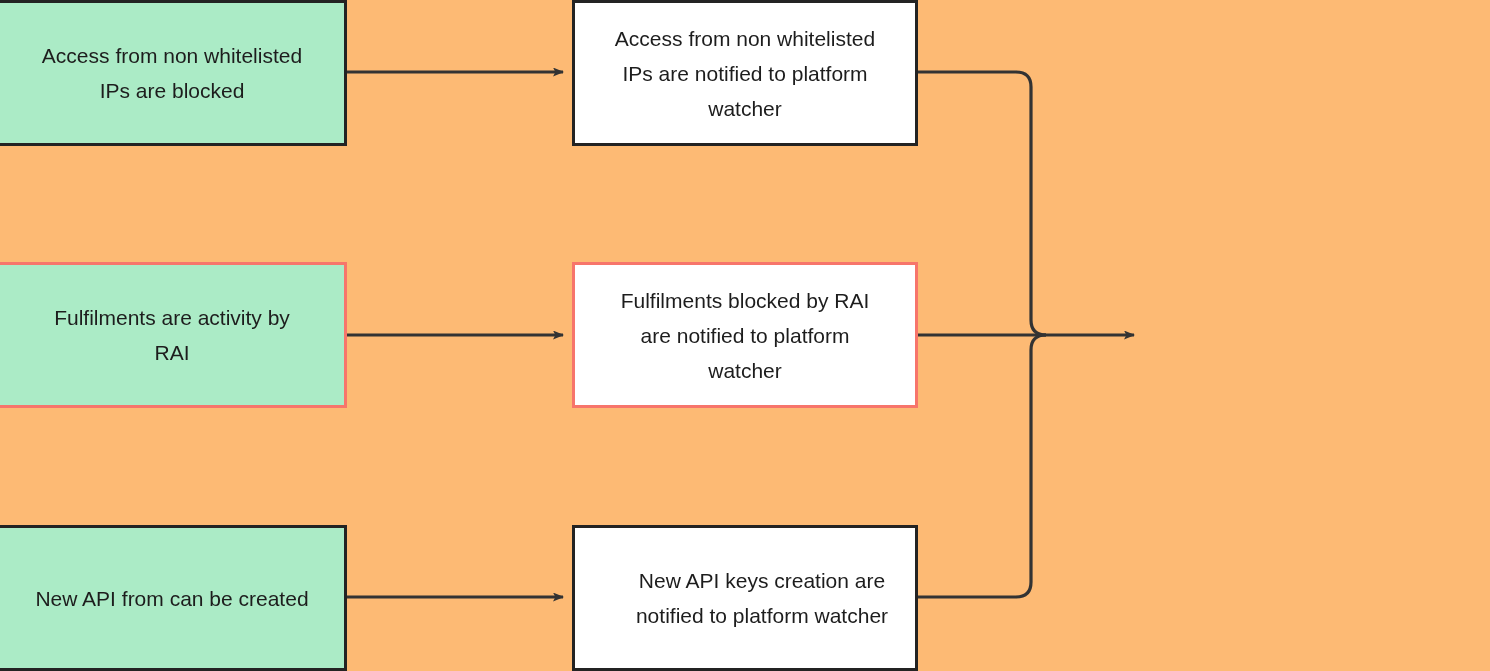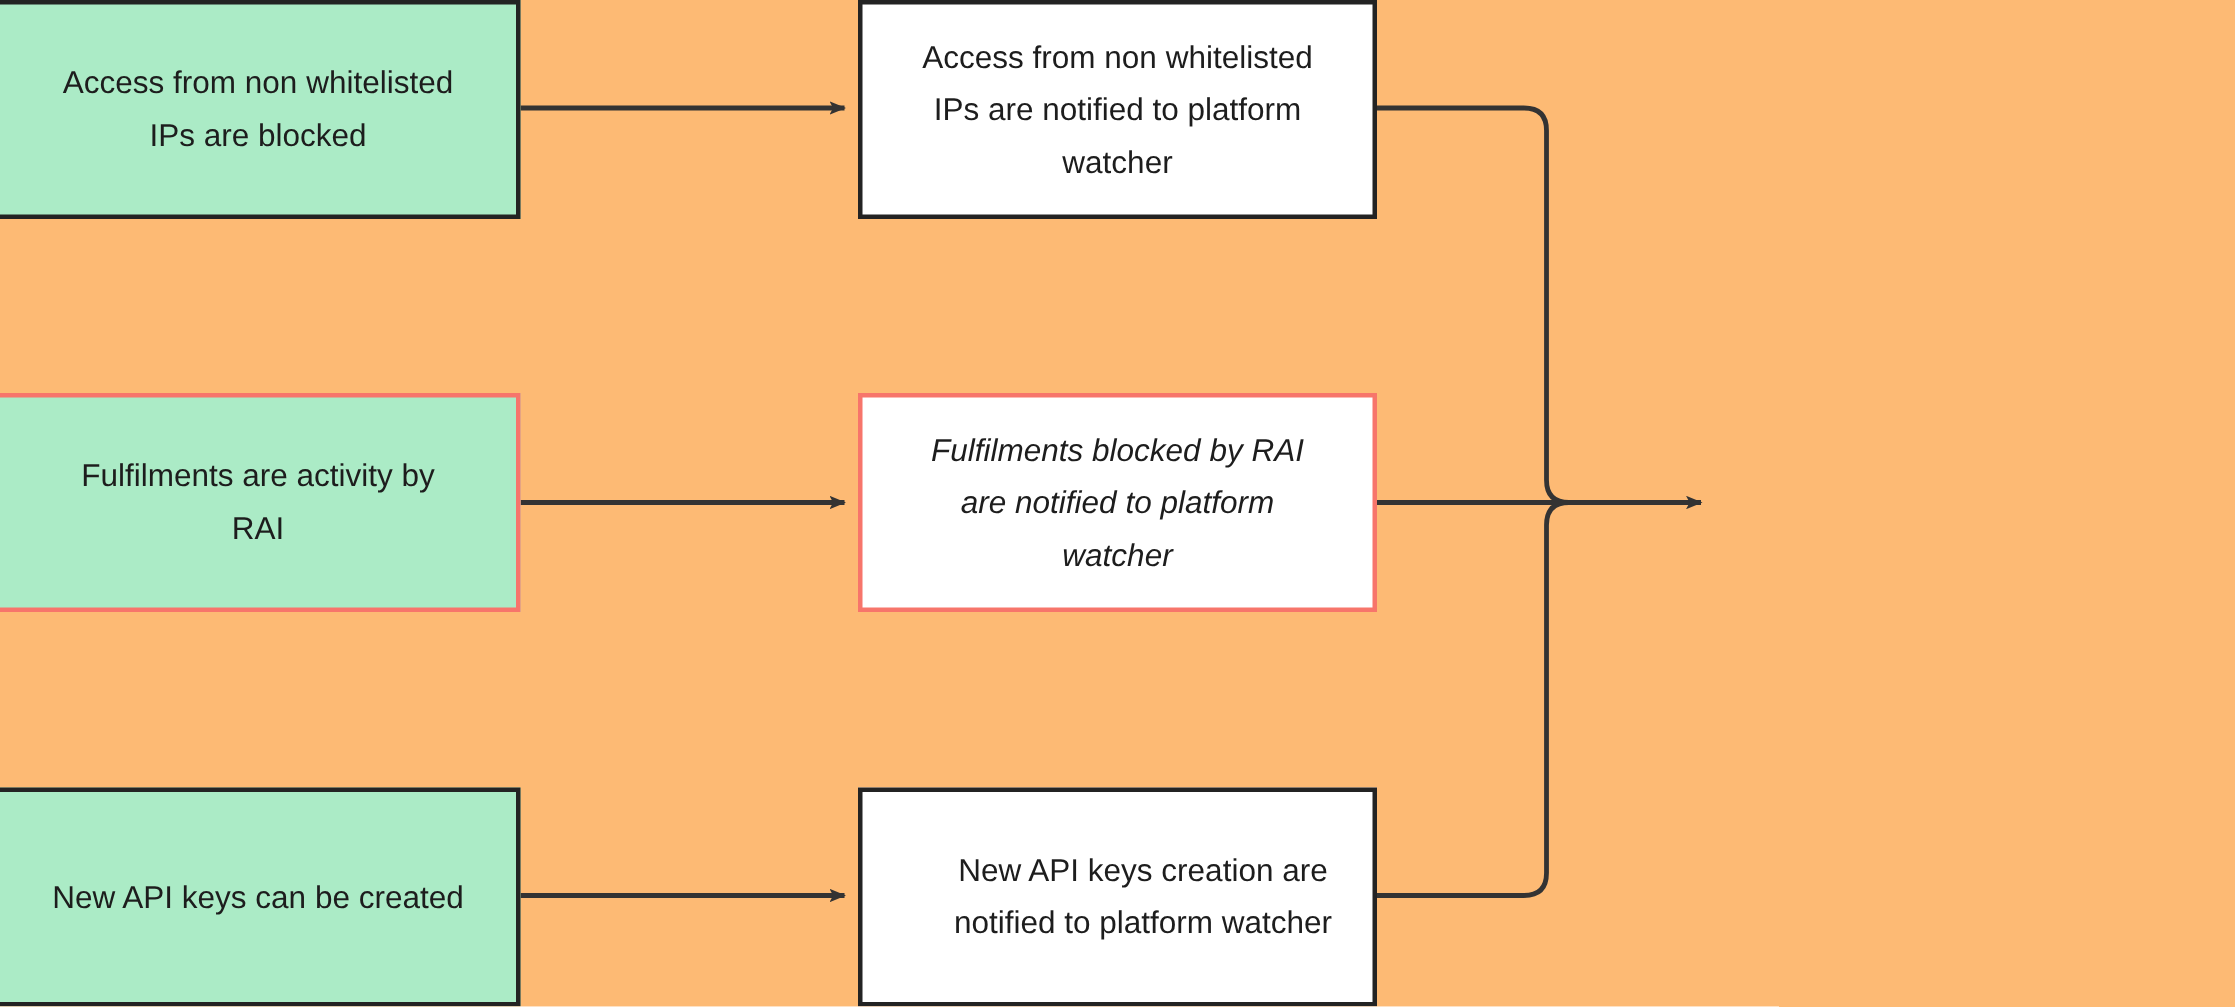--- a/index.html
+++ b/index.html
@@ -82,29 +82,29 @@
     <span class="node-label">Access from non whitelisted
 IPs are notified to platform
 watcher</span>
   </div>
 
   <div class="node fill-green stroke-red" style="left:-3px; top:262px; width:350px; height:146px;">
     <span class="node-label">Fulfilments are activity by
 RAI</span>
   </div>
 
-  <div class="node fill-white stroke-red" style="left:572px; top:262px; width:346px; height:146px;font-style:italic;">
+  <div class="node fill-white stroke-red" style="left:572px; top:262px; width:346px; height:146px;">
     <span class="node-label">Fulfilments blocked by RAI
 are notified to platform
 watcher</span>
   </div>
 
 
   <div class="node fill-green stroke-dark" style="left:-3px; top:525px; width:350px; height:146px;">
-    <span class="node-label">New API keys can be created</span>
+    <span class="node-label">New API from can be created</span>
   </div>
 
   <div class="node fill-white stroke-dark" style="left:572px; top:525px; width:346px; height:146px;padding-left:40px;">
     <span class="node-label">New API keys creation are
 notified to platform watcher</span>
   </div>
 
 </div>
 
 </body></html>

